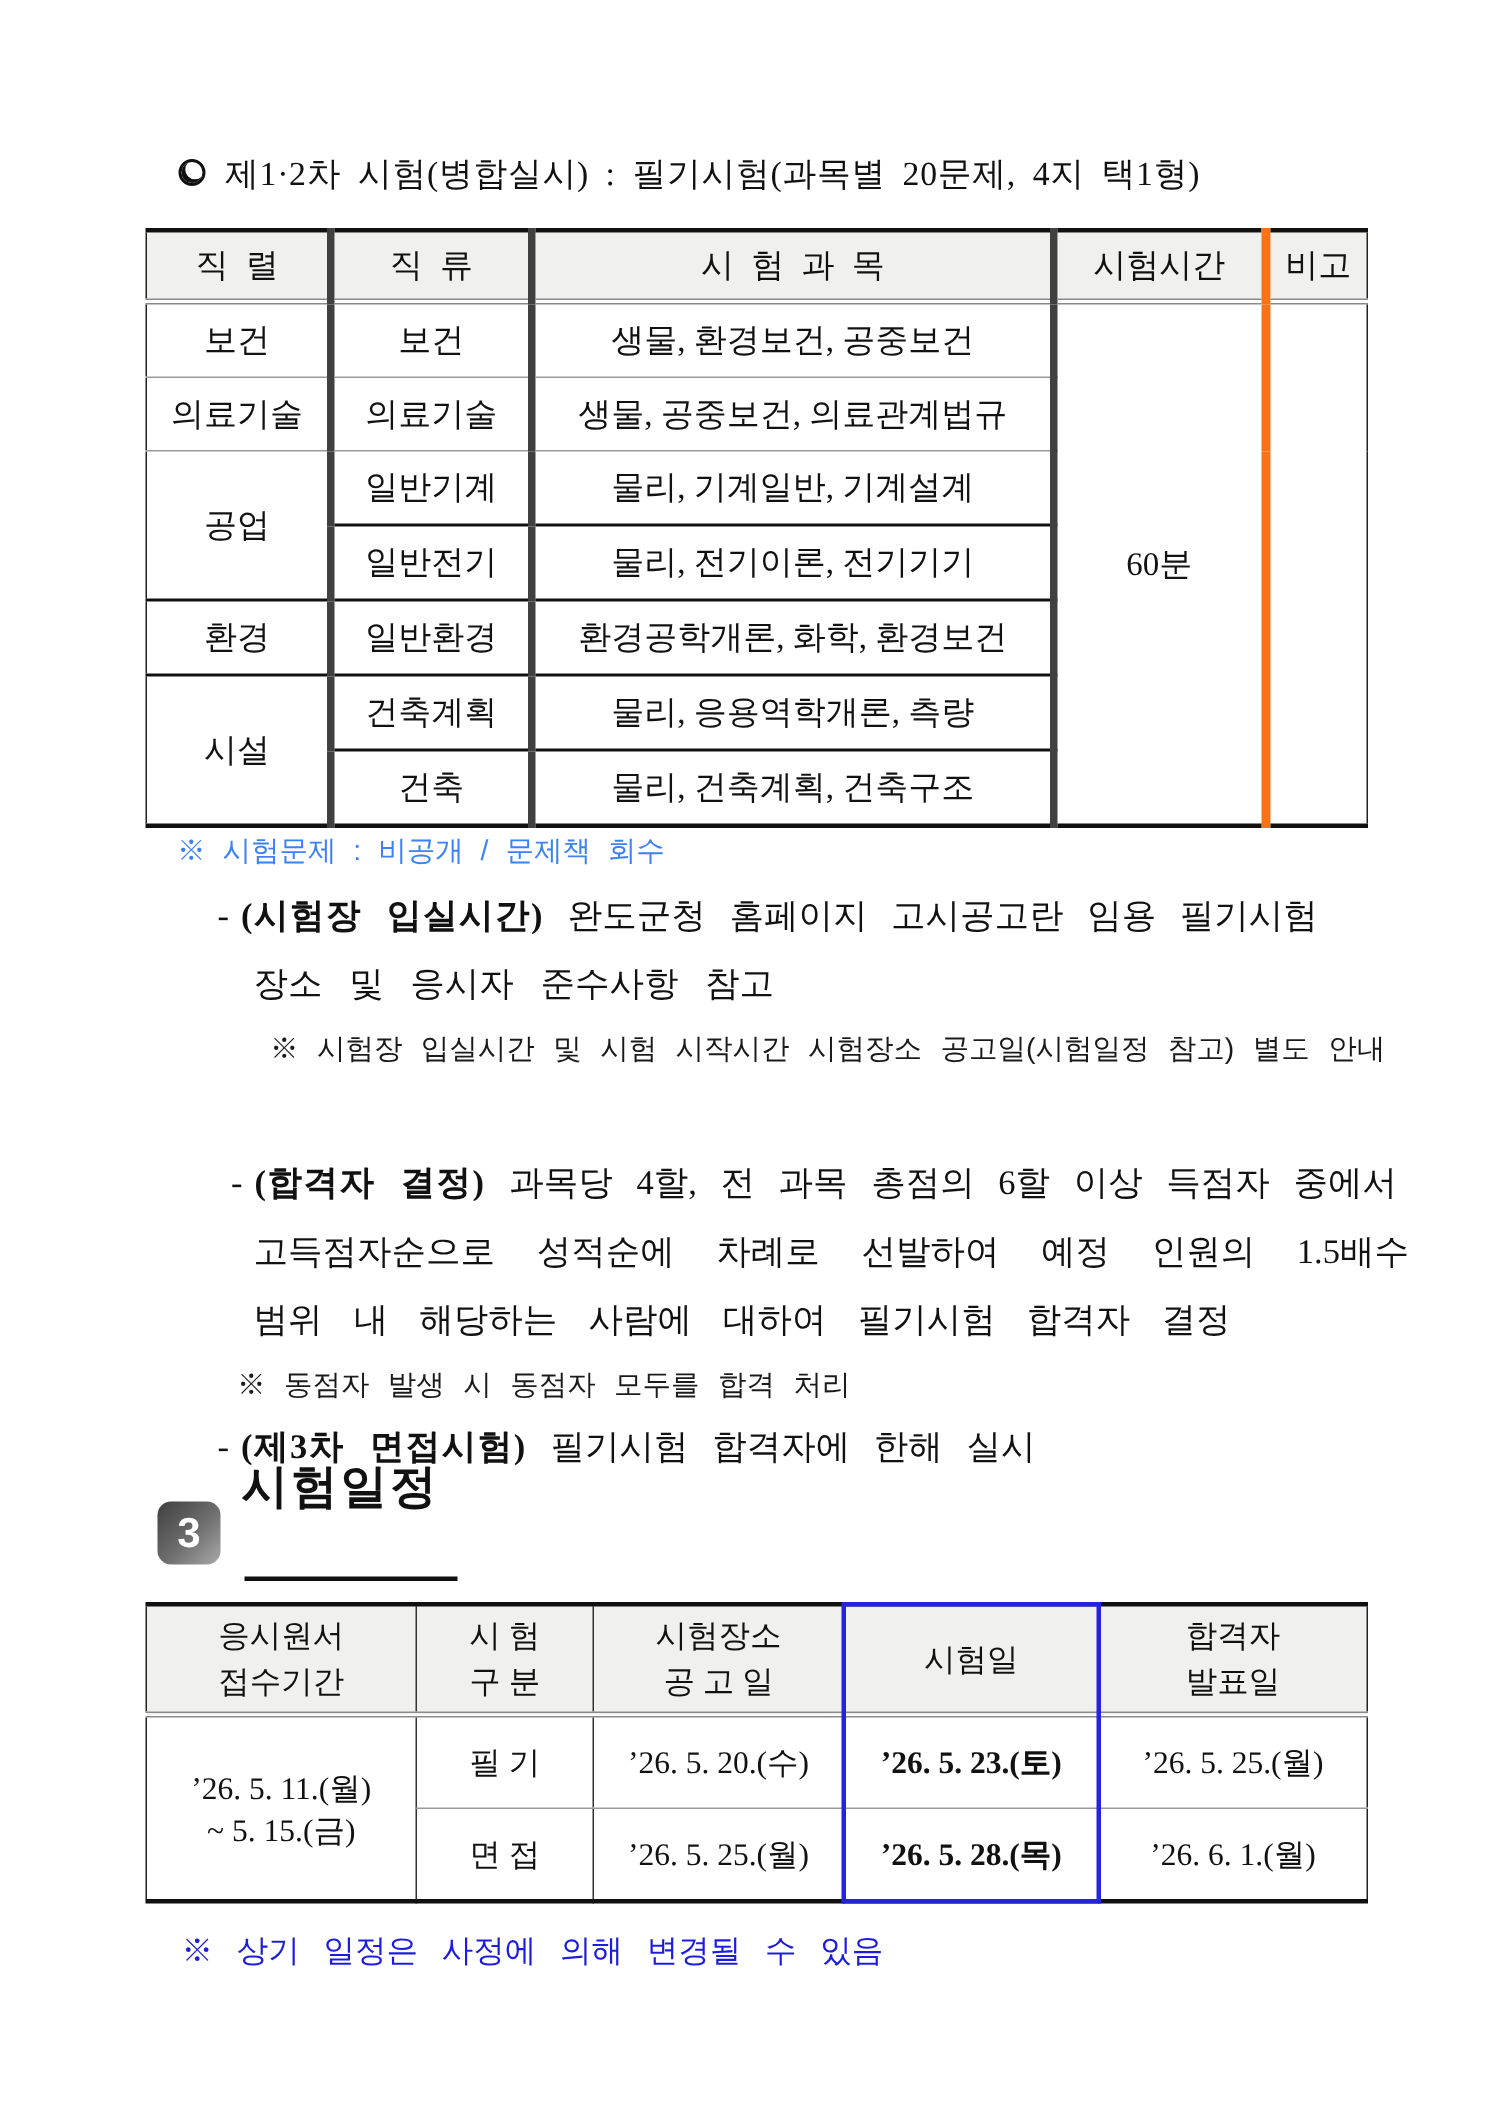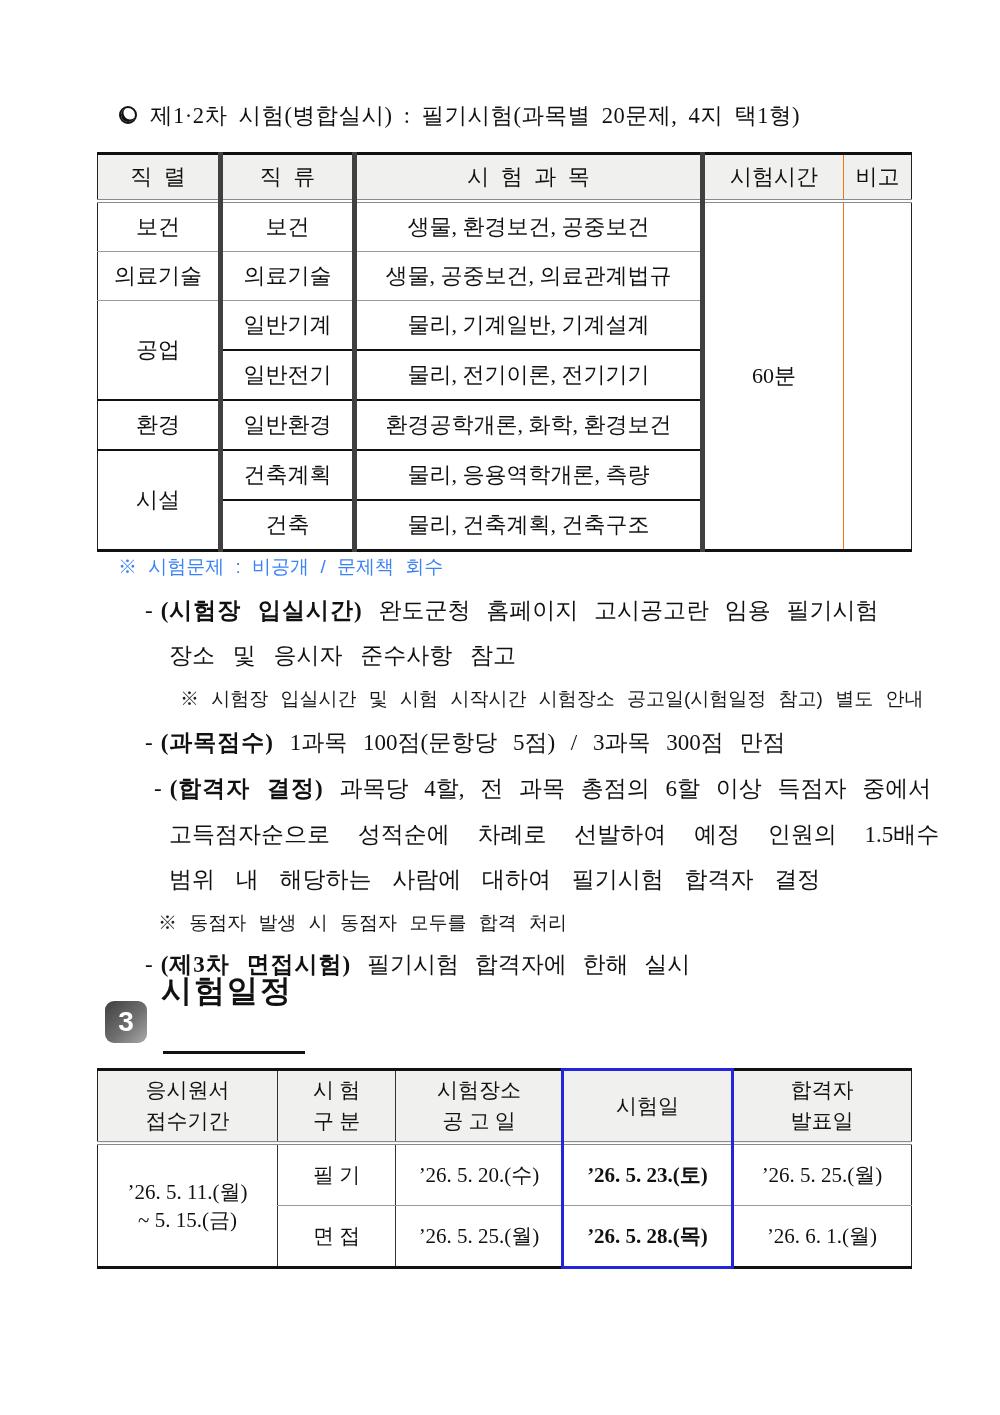--- a/index.html
+++ b/index.html
@@ -16,21 +16,21 @@
     box-shadow: inset 2px -2px 0 0.5px #111; margin-right:13px; vertical-align:-1px;
   }
   
   .t1-wrap { position:absolute; left:97px; top:152px; width:814px; }
   table { border-collapse:collapse; table-layout:fixed; width:100%; }
   .t1 { font-size:22px; border:1px solid #222; border-top:3px solid #111; border-bottom:3px solid #111; }
   .t1 th, .t1 td { text-align:center; vertical-align:middle; padding:0 10px; overflow:hidden; white-space:nowrap; }
   .t1 thead th { height:44px; background:#f0f0ef; font-weight:normal; word-spacing:6px; border-bottom:4px double #8a8a8a; }
   .t1 td { height:48px; }
   .vl2 { border-left:5px solid #404040; }
-  .vl1 { border-left:1px solid #f97316;font-family:Liberation Mono, monospace; }
+  .vl1 { border-left:6px solid #f97316;font-family:Liberation Mono, monospace; }
   tr.sep-thin  > td { border-bottom:1px solid #9a9a9a;text-align:center; }
   tr.sep-thick > td { border-bottom:2px solid #111; }
   
   .red-note  { position:absolute; left:118px; top:554px; font-family:"Liberation Sans", sans-serif; font-size:19px; color:#3b82f6; word-spacing:6px; white-space:nowrap; }
   .bullet    { position:absolute; font-size:23px; word-spacing:10px; white-space:nowrap; }
   .bullet .marker { margin-right:8px; }
   .bullet b  { letter-spacing:1px; }
   .cont      { position:absolute; font-size:23px; word-spacing:12px; white-space:nowrap; }
   .wide1     { word-spacing:22px; }
   .wide2     { word-spacing:15px; }
@@ -128,23 +128,20 @@
 
   <div class="red-note">※ 시험문제 : 비공개 / 문제책 회수</div>
 
   <div class="bullet" style="left:145px; top:595px;">
     <span class="marker">-</span><b>(시험장 입실시간)</b><span> 완도군청 홈페이지 고시공고란 임용 필기시험</span>
   </div>
   <div class="cont" style="left:169px; top:640px;">장소 및 응시자 준수사항 참고</div>
 
   <div class="sub-note" style="left:158px; top:686px;margin-left:22px;">※ 시험장 입실시간 및 시험 시작시간 시험장소 공고일(시험일정 참고) 별도 안내</div>
 
-  <div class="bullet" style="left:145px; top:727px;">
-    <span class="marker">-</span><b>(과목점수)</b><span> 1과목 100점(문항당 5점) / 3과목 300점 만점</span>
-  </div>
 
   <div class="bullet" style="left:154px; top:773px;">
     <span class="marker">-</span><b>(합격자 결정)</b><span> 과목당 4할, 전 과목 총점의 6할 이상 득점자 중에서</span>
   </div>
   <div class="cont wide1" style="left:169px; top:819px;">고득점자순으로 성적순에 차례로 선발하여 예정 인원의 1.5배수</div>
   <div class="cont wide2" style="left:169px; top:864px;">범위 내 해당하는 사람에 대하여 필기시험 합격자 결정</div>
 
   <div class="sub-note" style="left:158px; top:910px;">※ 동점자 발생 시 동점자 모두를 합격 처리</div>
 
   <div class="bullet" style="left:145px; top:949px;">
@@ -200,14 +197,15 @@
           <td class="v">면 접</td>
           <td class="v">’26. 5. 25.(월)</td>
           <td class="v bold-day">’26. 5. 28.(목)</td>
           <td class="v">’26. 6. 1.(월)</td>
         </tr>
       </tbody>
     </table>
     <div class="hl-box"></div>
   </div>
 
+  <div class="blue-note">※ 상기 일정은 사정에 의해 변경될 수 있음</div>
 
 </div>
 
 </body></html>

